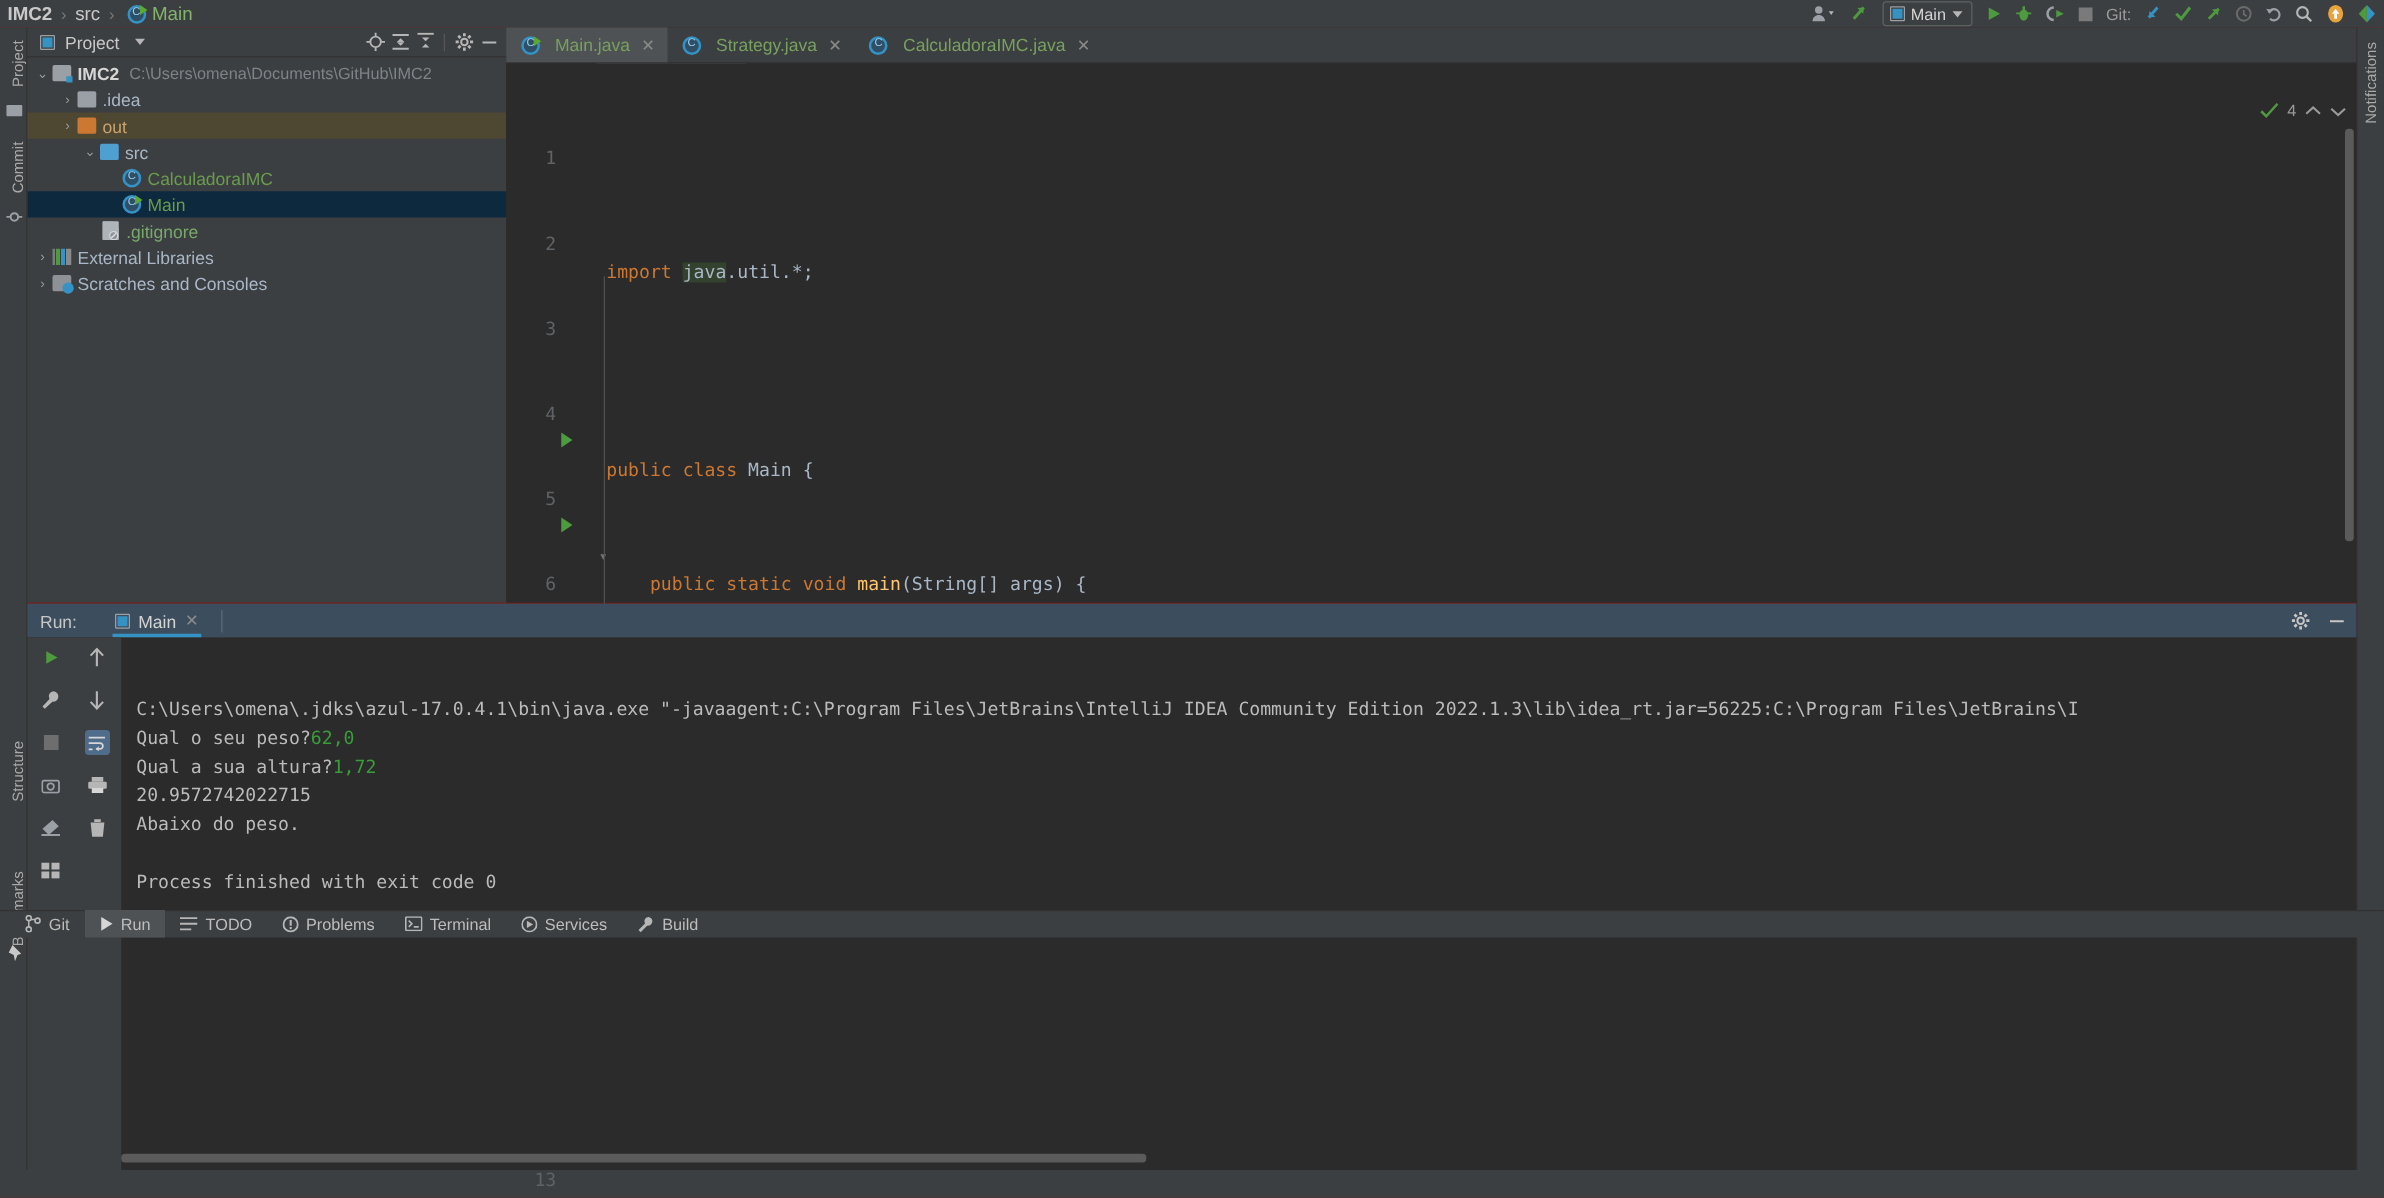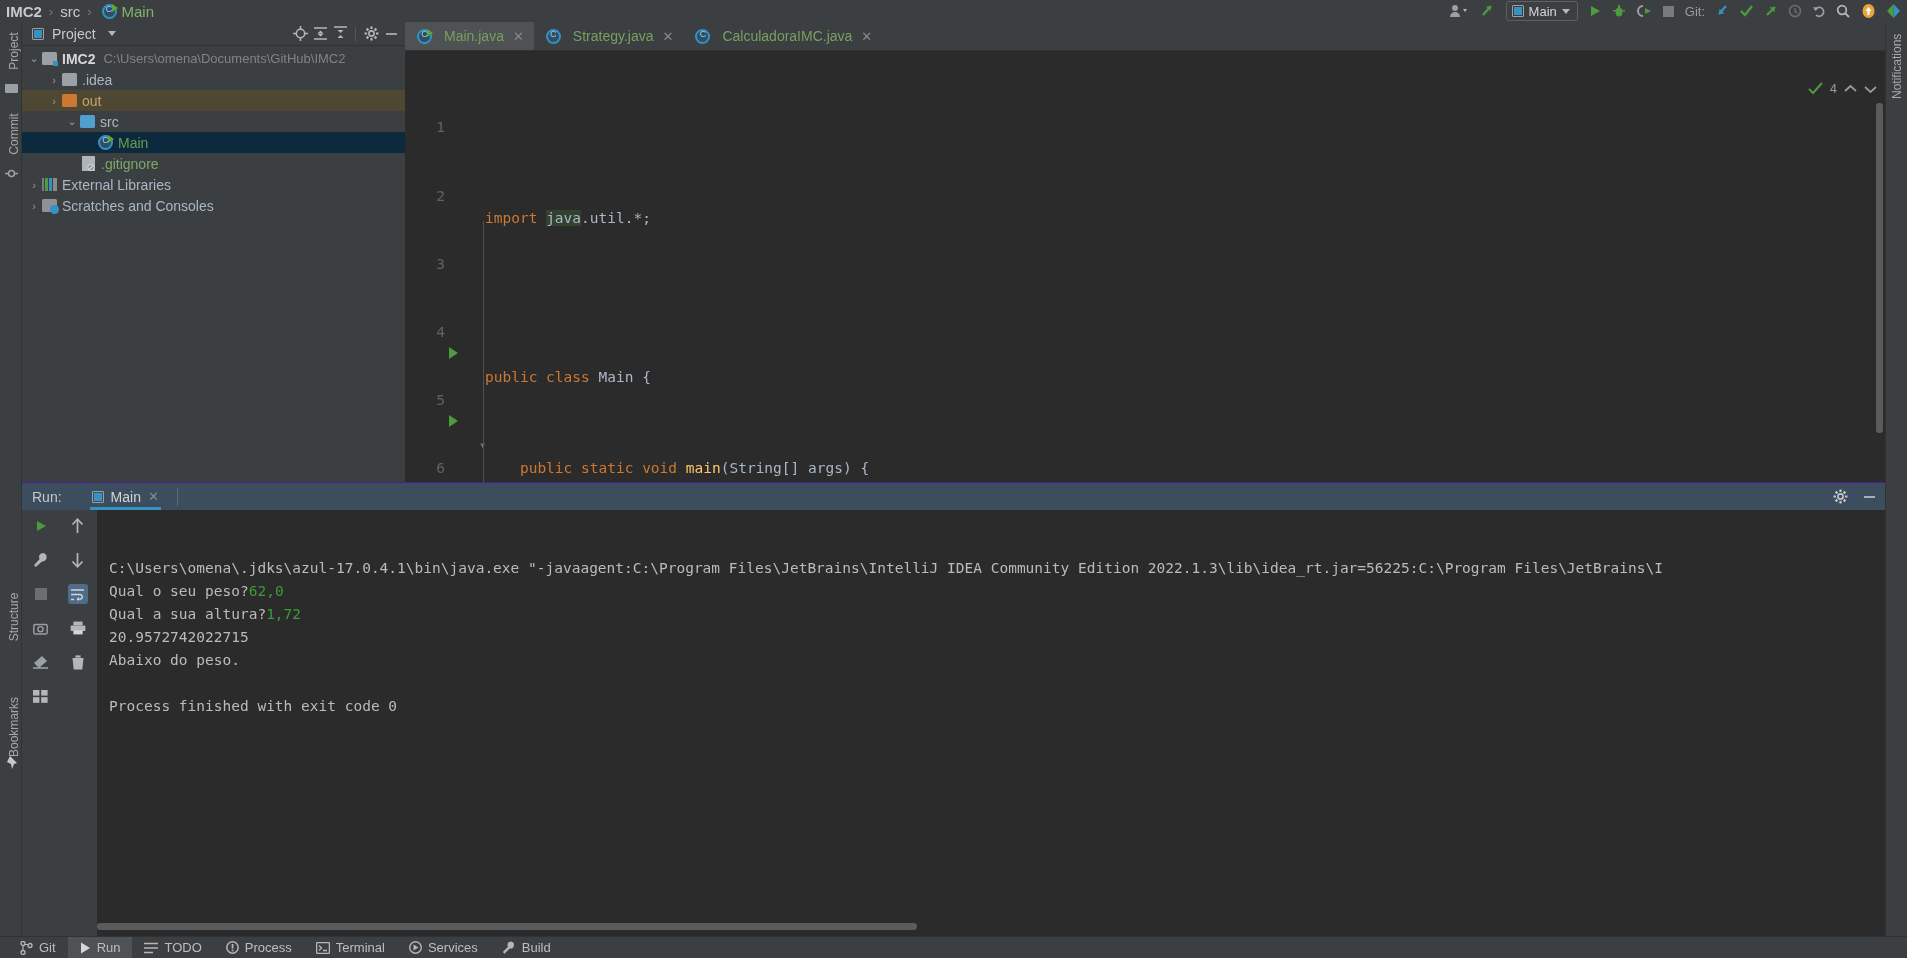--- a/index.html
+++ b/index.html
@@ -3,21 +3,21 @@
 <meta charset="utf-8">
 <style>
   * { box-sizing: border-box; margin: 0; padding: 0; }
   html, body {
     width: 1907px; height: 958px;
     background: #3c3f41;
     font-family: "Liberation Sans", sans-serif;
     overflow: hidden;
     color: #bbbbbb;
   }
-  .app { position: relative; width: 1907px; height: 958px; background: #4c1d95; }
+  .app { position: relative; width: 1907px; height: 750px; background: #7f1d1d; }
 
   
   .topstrip {
     position: absolute; left: 0; top: 0; width: 1907px; height: 22px;
     background: #3c3f41; display: flex; align-items: center;
     padding-left: 6px; font-size: 15px; overflow: hidden;
   }
   .crumb { color: #c9c9c9; margin-right: 3px; }
   .crumb.bold { font-weight: bold; }
   .crumb-sep { color: #7a7a7a; margin: 0 7px 0 4px; font-size: 13px;}
@@ -176,21 +176,21 @@
     font-size: 14.5px; line-height: 23px; color: #bbbbbb;
     padding: 24px 0 0 12px; white-space: pre; overflow: hidden;
   }
   .cin { color: #3a9c3a; }
   .hbar { position:absolute; left:75px; bottom:6px; width:820px; height:7px; background:#5b5b5b;
           border-radius:3px; }
 
   
   .statusbar {
     position:absolute; left:0; bottom:0; width:1907px; height:22px; background:#3c3f41;
-    display:flex; align-items:center; gap:0; padding-left: 8px; font-size: 13px; color:#bdbdbd;
+    display:flex; align-items:flex-end; gap:0; padding-left: 8px; font-size: 13px; color:#bdbdbd;
     border-top: 1px solid #323232;
   }
   .sbitem { display:flex; align-items:center; gap:6px; padding: 0 12px; height:22px; }
   .sbitem.active { background:#4e5254; }
 
   svg { display:block; }
 </style>
 </head>
 <body>
 
@@ -391,20 +391,24 @@
         <span class="ficon orange"></span>
         <span class="tlabel orange">out</span>
       </div>
 
       <div class="trow" style="padding-left:42px;">
         <span class="arrow">⌄</span>
         <span class="ficon blue"></span>
         <span class="tlabel">src</span>
       </div>
 
+      <div class="trow" style="padding-left:76px;">
+        <span class="cicon"></span>
+        <span class="tlabel green">CalculadoraIMC</span>
+      </div>
 
       <div class="trow sel" style="padding-left:76px;">
         <span class="cicon">
             <span class="runmark"></span>
           </span>
         <span class="tlabel green">Main</span>
       </div>
 
 
       <div class="trow" style="padding-left:60px;">
@@ -663,21 +667,21 @@
       <span>TODO</span>
     </div>
     <div class="sbitem">
       <span>
         <svg width="13" height="13" viewBox="0 0 13 13">
             <circle cx="6.5" cy="6.5" r="5.7" stroke="#b6b6b6" stroke-width="1.5" fill="none"></circle>
             <rect x="5.7" y="3" width="1.7" height="4.6" fill="#b6b6b6"></rect>
             <rect x="5.7" y="8.6" width="1.7" height="1.7" fill="#b6b6b6"></rect>
           </svg>
       </span>
-      <span>Process</span>
+      <span>Problems</span>
     </div>
     <div class="sbitem">
       <span>
         <svg width="14" height="12" viewBox="0 0 14 12">
             <rect x="0.6" y="0.6" width="12.8" height="10.8" rx="1" stroke="#b6b6b6" stroke-width="1.3" fill="none"></rect>
             <path d="M3 3.5 L5.5 6 L3 8.5M7 8.5h4" stroke="#b6b6b6" stroke-width="1.3" fill="none"></path>
           </svg>
       </span>
       <span>Terminal</span>
     </div>

